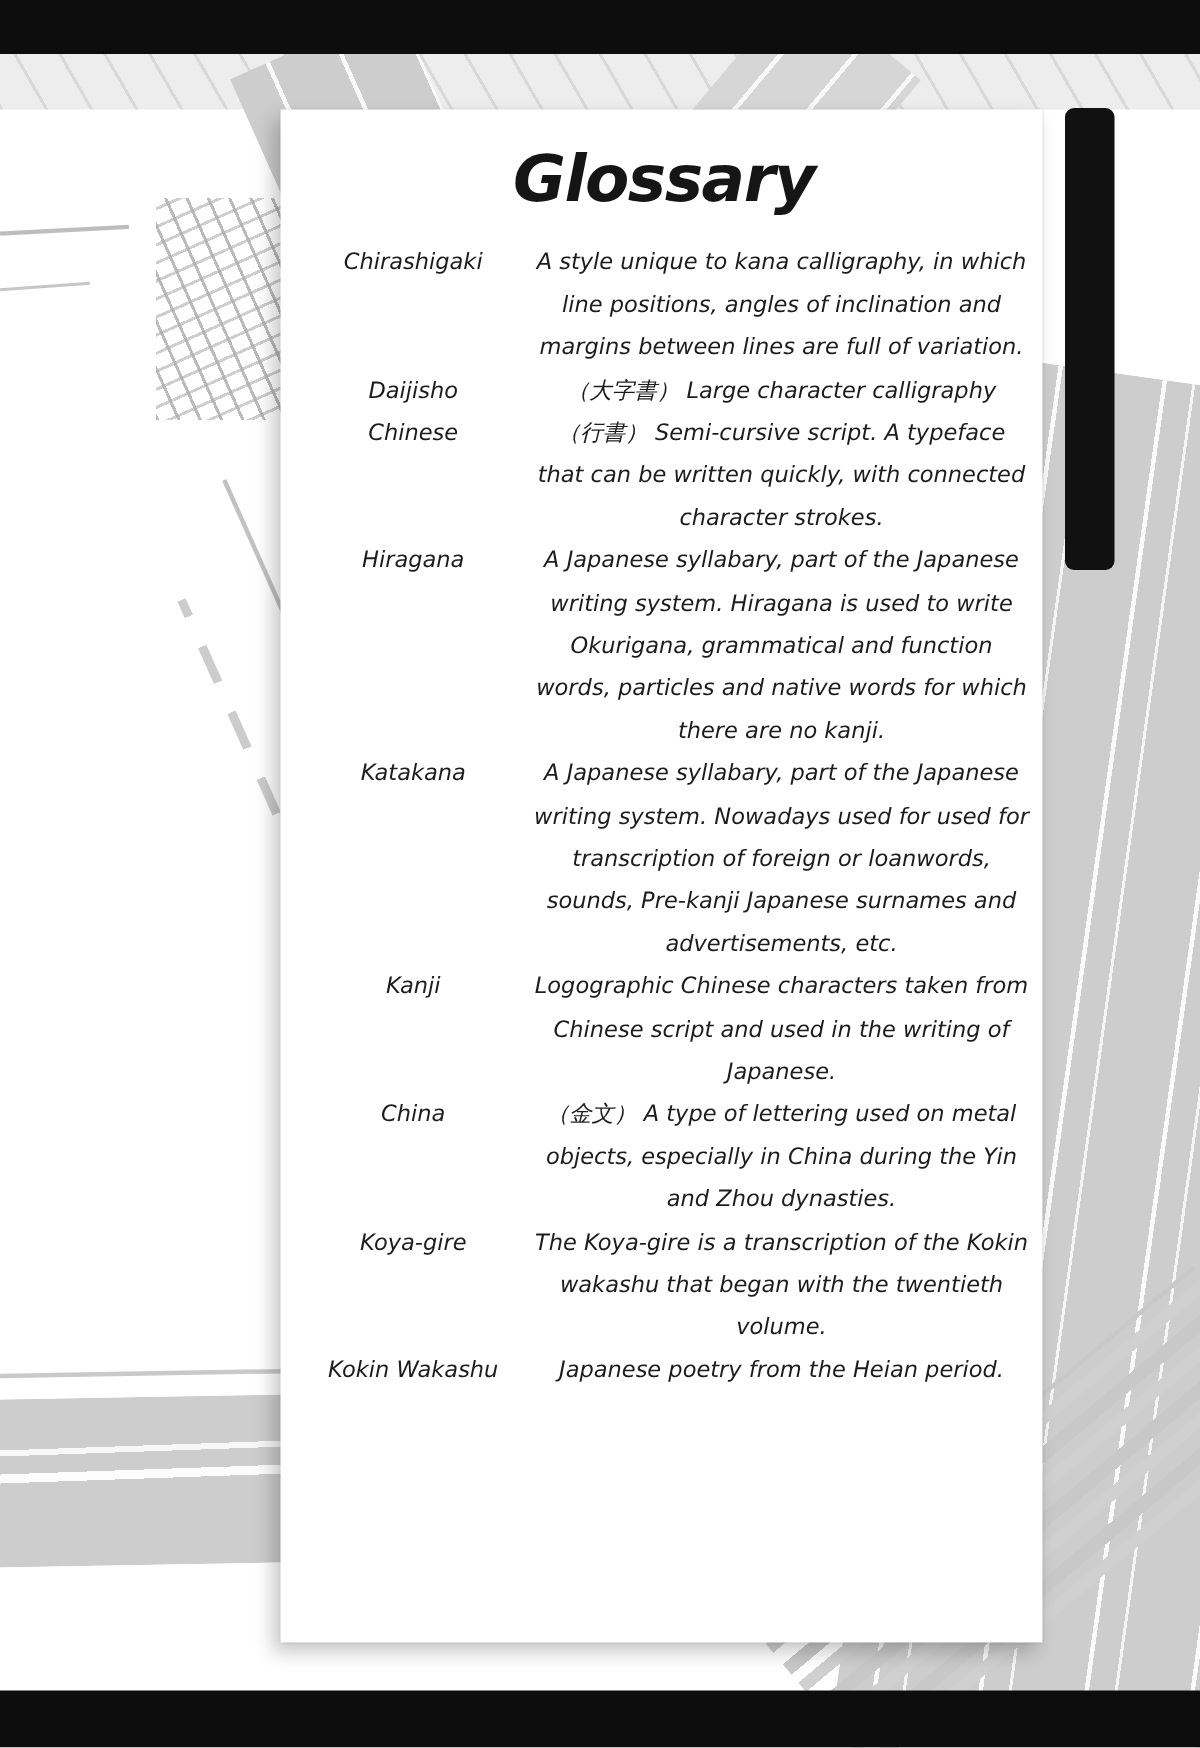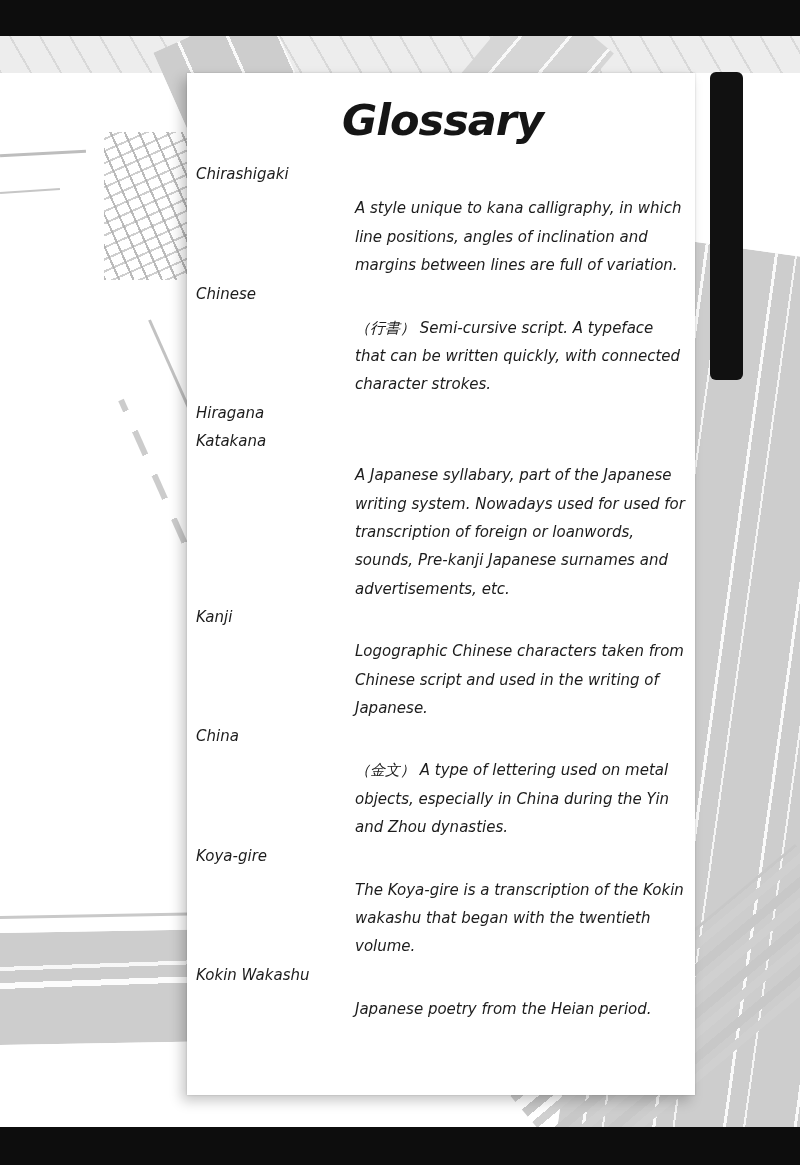--- a/index.html
+++ b/index.html
@@ -109,27 +109,27 @@
     position: absolute; left: 187px; top: 73px; width: 508px; height: 1022px;
     background: #ffffff; z-index: 2;
     box-shadow: -5px 6px 12px rgba(0,0,0,.22), 0 0 2px rgba(0,0,0,.18);
     padding: 24px 6px 0 9px;
   }
   .panel h1 {
     font-size: 43px; font-weight: bold; font-style: italic;
     color: #151515; text-align: center; letter-spacing: -1px;
     margin-bottom: 16px; line-height: 1.1;
   }
-  .entries { width: 100%; }
+  .entries { width: 100%; text-align: center; }
   .entry { display: grid; grid-template-columns: 159px 1fr; }
   .entry dt, .entry dd {
     font-style: italic; font-size: 15px; line-height: 28.4px;
     color: #1c1c1c; font-weight: 500; letter-spacing: 0;
   }
-  .entry dd { padding-right: 2px; margin-top: 34px; }
+  .entry dd { padding-right: 2px; }
 </style>
 </head>
 <body>
 
 <div class="page">
 
   <div class="art">
     <div class="stroke stroke-top-band"></div>
     <div class="stroke stroke-left-arm"></div>
     <div class="stroke stroke-left-line1"></div>
@@ -146,28 +146,33 @@
 
   <div class="panel">
     <h1>Glossary</h1>
     <dl class="entries">
 
         <div class="entry">
           <dt>Chirashigaki</dt>
           <dd>A style unique to kana calligraphy, in which line positions, angles of inclination and margins between lines are full of variation.</dd>
         </div>
 
+        <div class="entry">
+          <dt>Daijisho</dt>
+          <dd>（大字書） Large character calligraphy</dd>
+        </div>
 
         <div class="entry">
           <dt>Chinese</dt>
           <dd>（行書） Semi-cursive script. A typeface that can be written quickly, with connected character strokes.</dd>
         </div>
 
         <div class="entry">
           <dt>Hiragana</dt>
+          <dd>A Japanese syllabary, part of the Japanese writing system. Hiragana is used to write Okurigana, grammatical and function words, particles and native words for which there are no kanji.</dd>
         </div>
 
 
         <div class="entry">
           <dt>Katakana</dt>
           <dd>A Japanese syllabary, part of the Japanese writing system. Nowadays used for used for transcription of foreign or loanwords, sounds, Pre-kanji Japanese surnames and advertisements, etc.</dd>
         </div>
 
         <div class="entry">
           <dt>Kanji</dt>

